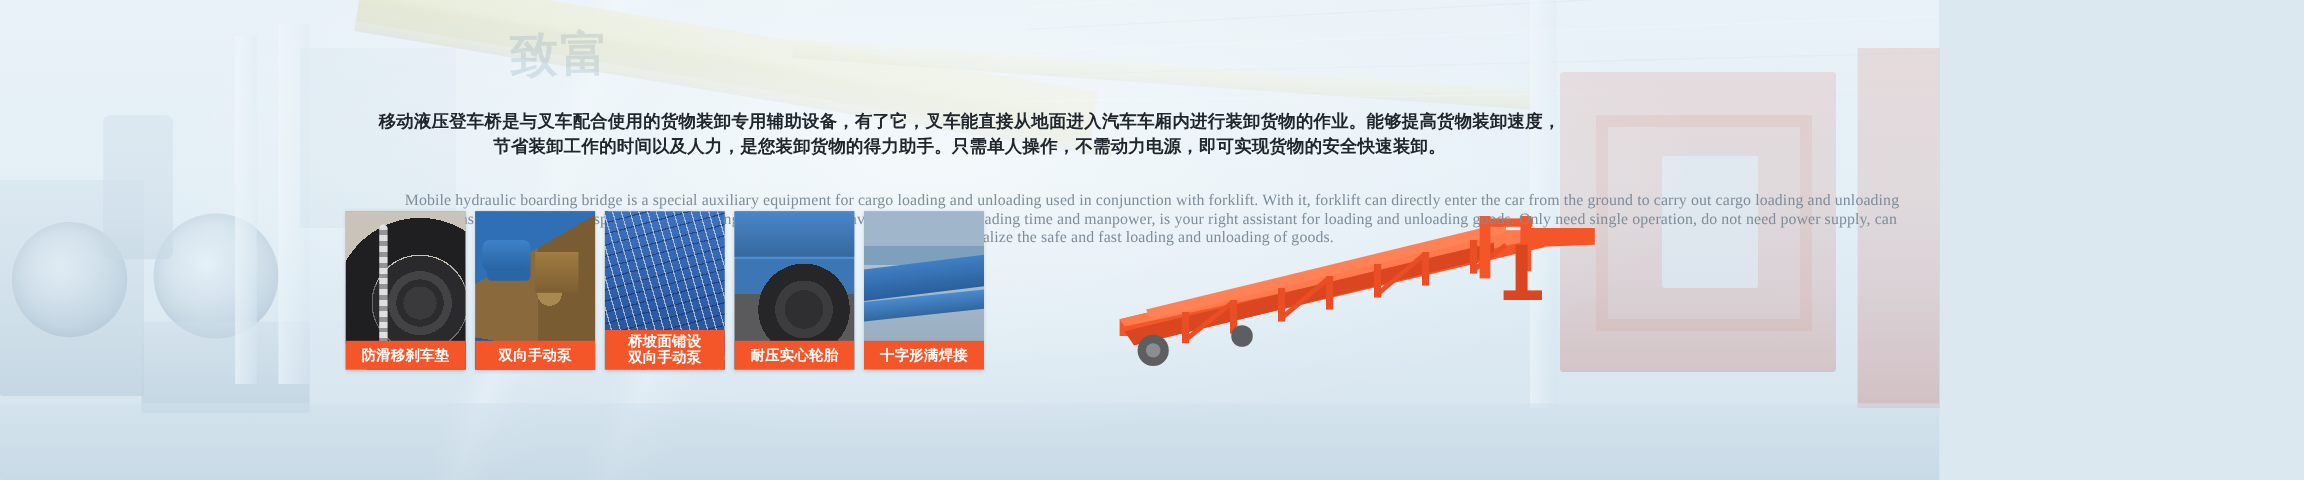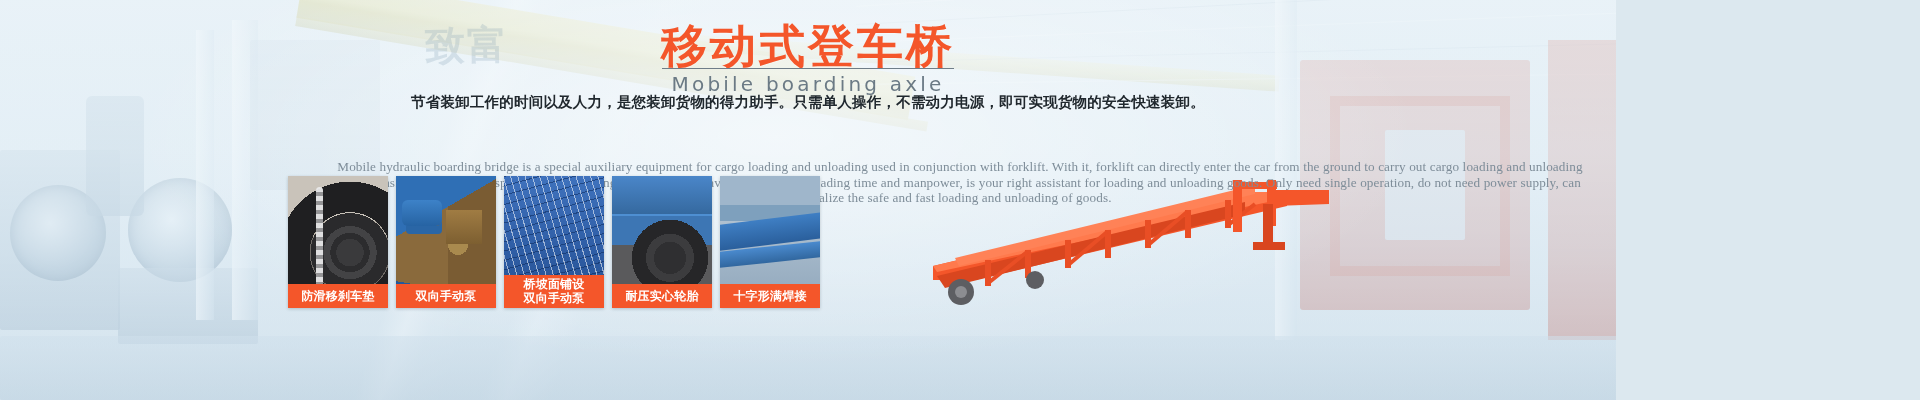--- a/index.html
+++ b/index.html
@@ -338,26 +338,23 @@
 
       <circle cx="46" cy="112" r="13" fill="#5d5e62"></circle>
       <circle cx="46" cy="112" r="6" fill="#8c8d91"></circle>
       <circle cx="120" cy="100" r="9" fill="#5d5e62"></circle>
 
       <rect x="348" y="24" width="10" height="40" fill="#d9461f"></rect>
       <rect x="338" y="62" width="32" height="8" fill="#d9461f"></rect>
     </svg>
   </div>
 
-  <div class="headline-wrap">
-    <div class="headline">移动式登车桥</div>
-    <div class="sub-en">Mobile boarding axle</div>
-  </div>
 
   <div class="desc-cn">
+    <div>移动液压登车桥是与叉车配合使用的货物装卸专用辅助设备，有了它，叉车能直接从地面进入汽车车厢内进行装卸货物的作业。能够提高货物装卸速度，</div>
     <div>节省装卸工作的时间以及人力，是您装卸货物的得力助手。只需单人操作，不需动力电源，即可实现货物的安全快速装卸。</div>
   </div>
 
   <div class="desc-en">Mobile hydraulic boarding bridge is a special auxiliary equipment for cargo loading and unloading used in conjunction with forklift. With it, forklift can directly enter the car from the ground to carry out cargo loading and unloading operations. Can improve the speed of cargo loading and unloading, save loading and unloading time and manpower, is your right assistant for loading and unloading goods. Only need single operation, do not need power supply, can realize the safe and fast loading and unloading of goods.</div>
 
   <div class="thumbs">
 
     <div class="thumb">
       <div class="pic pic-tire"></div>
       <div class="cap">防滑移刹车垫</div>

